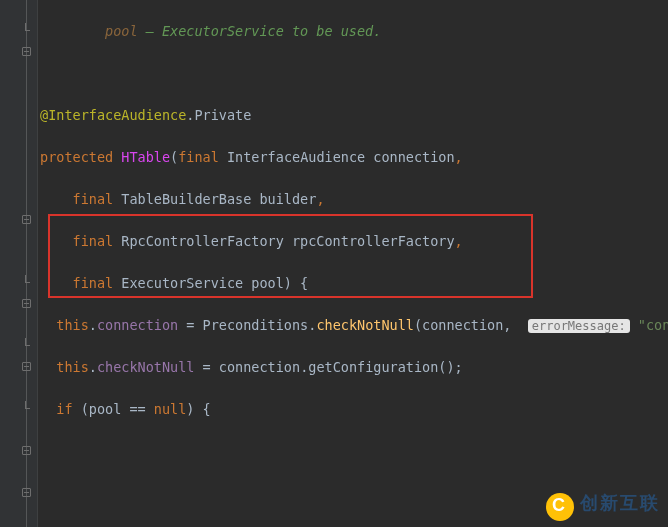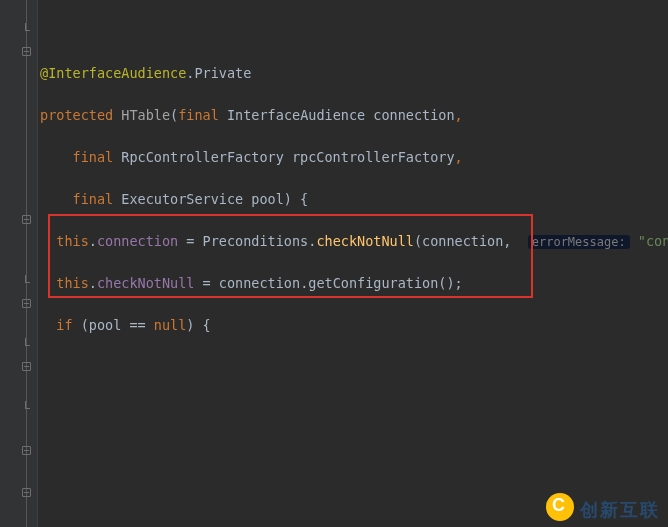--- a/index.html
+++ b/index.html
@@ -44,39 +44,39 @@
     left: 40px;
     top: 0;
     right: 0;
     white-space: pre;
   }
   .line { height: 21px; }
   .ann   { color: #bbb529; text-align: center; }
   .kw    { color: #cc7832; margin-top: 22px; }
   .fld   { color: #9876aa; }
   .mth   { color: #ffc66d; }
-  .mthd  { color: #a3a3a3; }
+  .mthd  { color: #d946ef; }
   .str   { color: #6a8759; }
   .doc   { color: #629755; font-style: italic; }
   .docvar{ color: #8a653b; font-style: italic; }
   .plain { color: #a9b7c6; }
-  .hintbg{ background:#0f172a; color:#787878; padding:0 4px; border-radius:3px; font-size:12px;}
+  .hintbg{ background:#e5e5e5; color:#787878; padding:0 4px; border-radius:3px; font-size:12px;}
 
   .red-box {
     position: absolute;
     border: 2px solid #d9342b;
     left: 48px; top: 214px;
     width: 485px; height: 84px;
     pointer-events: none;
   }
 
   .watermark {
     position: absolute;
     bottom: 6px; right: 8px;
-    display: flex; align-items: flex-end;
+    display: flex; align-items: flex-start;
     gap: 6px;
     font-family: sans-serif;
     font-size: 18px; font-weight: 700;
     letter-spacing: 2px;
     color: #284a6e;
   }
   .wm-icon {
     width: 28px; height: 28px;
     background: #ffc107;
     border-radius: 50%;
@@ -102,23 +102,25 @@
   <div class="gutter-fold end" style="top:278px;"></div>
   <div class="gutter-fold minus" style="top:299px;"></div>
   <div class="gutter-fold end" style="top:341px;"></div>
   <div class="gutter-fold minus" style="top:362px;"></div>
   <div class="gutter-fold end" style="top:404px;"></div>
   <div class="gutter-fold minus" style="top:446px;"></div>
   <div class="gutter-fold minus" style="top:488px;"></div>
 </div>
 
 <div class="code">
+<div class="line">        <span class="docvar">pool</span><span class="doc"> – ExecutorService to be used.</span></div>
 <div class="line"></div>
 <div class="line"><span class="ann">@InterfaceAudience</span><span class="plain">.Private</span></div>
 <div class="line"><span class="kw">protected </span><span class="mthd">HTable</span><span>(</span><span class="kw">final </span><span>InterfaceAudience </span><span>connection</span><span class="kw">,</span></div>
+<div class="line">    <span class="kw">final </span><span>TableBuilderBase </span><span>builder</span><span class="kw">,</span></div>
 <div class="line">    <span class="kw">final </span><span>RpcControllerFactory </span><span>rpcControllerFactory</span><span class="kw">,</span></div>
 <div class="line">    <span class="kw">final </span><span>ExecutorService </span><span>pool</span><span>) {</span></div>
 <div class="line">  <span class="kw">this</span><span>.</span><span class="fld">connection</span><span> = Preconditions.</span><span class="mth">checkNotNull</span><span>(connection</span><span>, </span> <span class="hintbg">errorMessage:</span><span class="str"> "conne</span></div>
 <div class="line">  <span class="kw">this</span><span>.</span><span class="fld">checkNotNull</span><span> = connection.getConfiguration();</span></div>
 <div class="line">  <span class="kw">if </span><span>(pool </span><span>== </span><span class="kw">null</span><span>) {</span></div>
 <div class="line">    </div>
 
 
 
 

